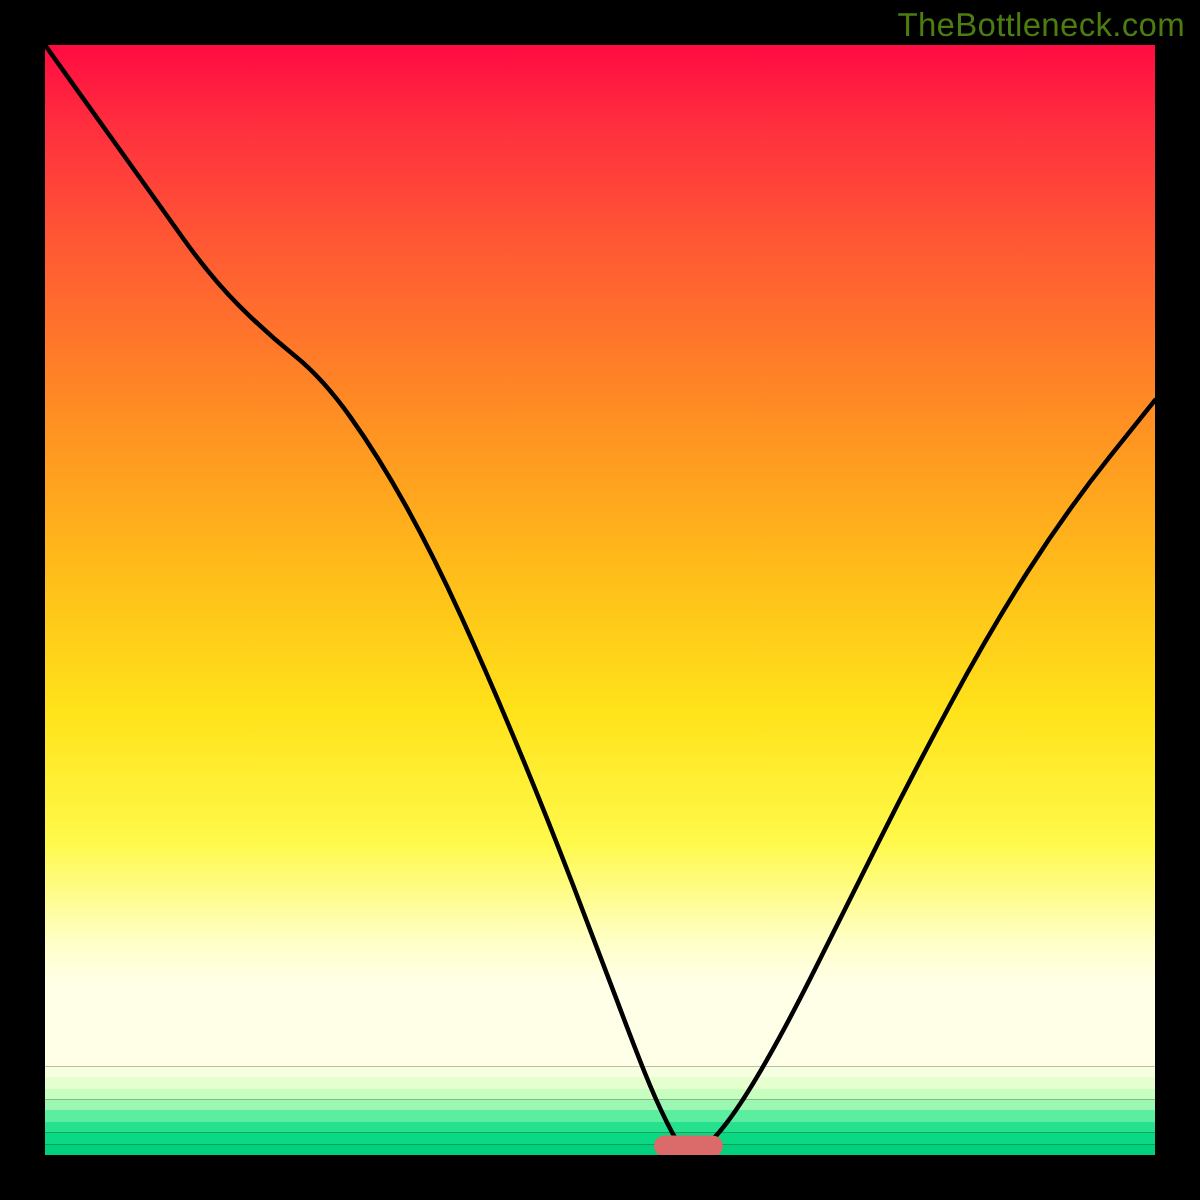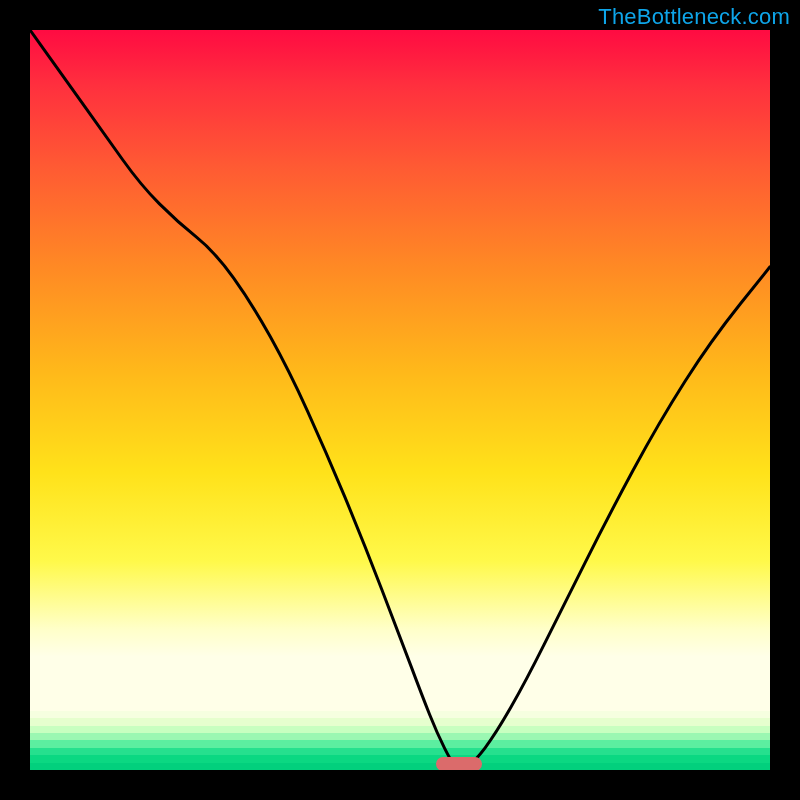--- a/index.html
+++ b/index.html
@@ -14,21 +14,21 @@
   .frame {
     position: relative;
     width: 800px;
     height: 800px;
     background: #000;
   }
   .watermark {
     position: absolute;
     top: 4px;
     right: 10px;
-    color: #0ea5e9;
+    color: #4d7c0f;
     font-size: 22px;
     font-weight: 500;
     letter-spacing: 0.2px;
     z-index: 5;
   }
   .plot-area {
     position: absolute;
     left: 30px;
     top: 30px;
     width: 740px;

